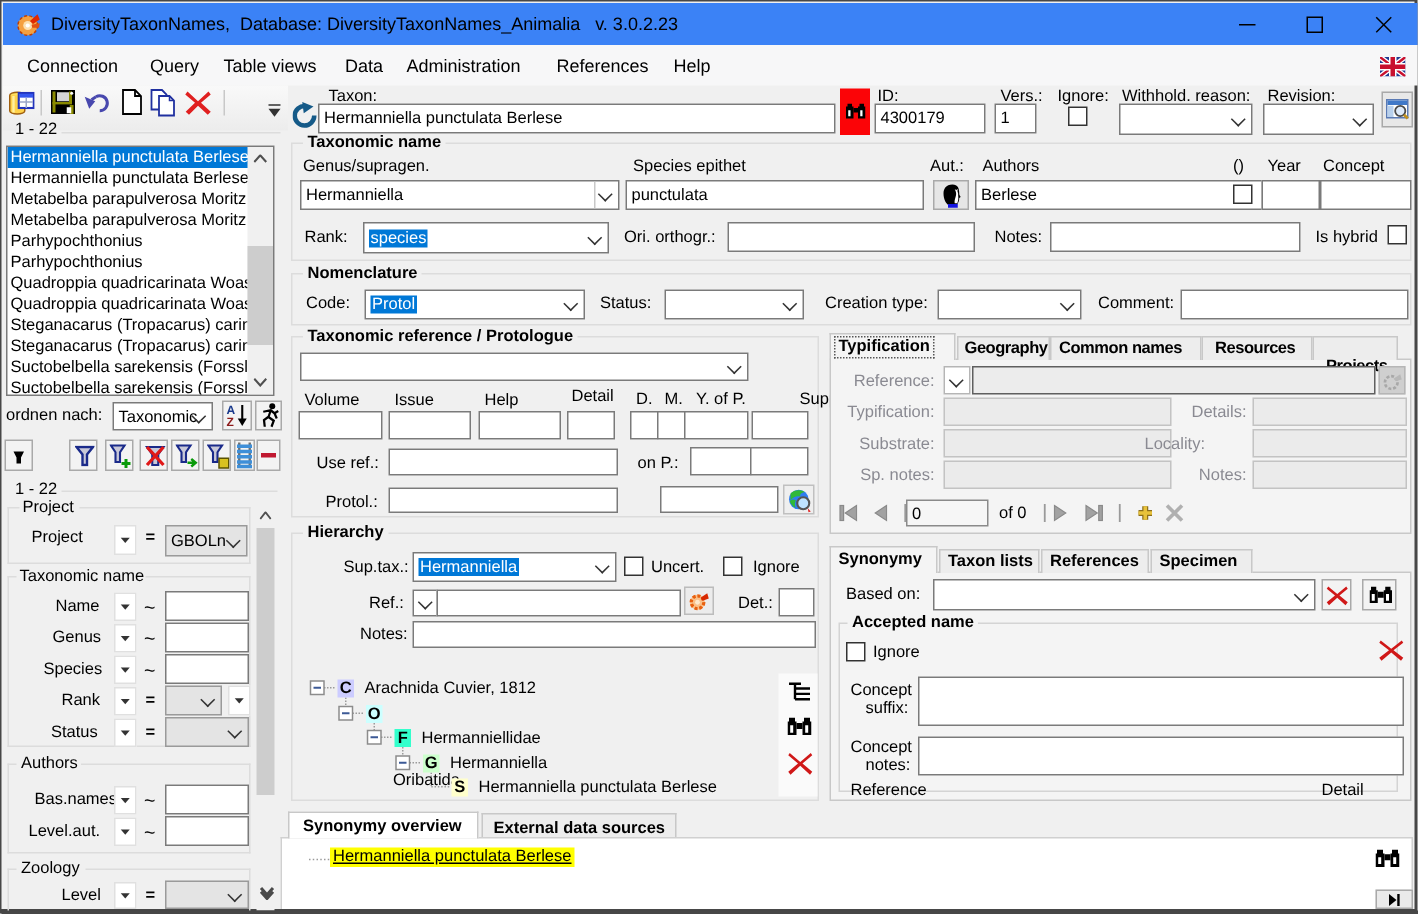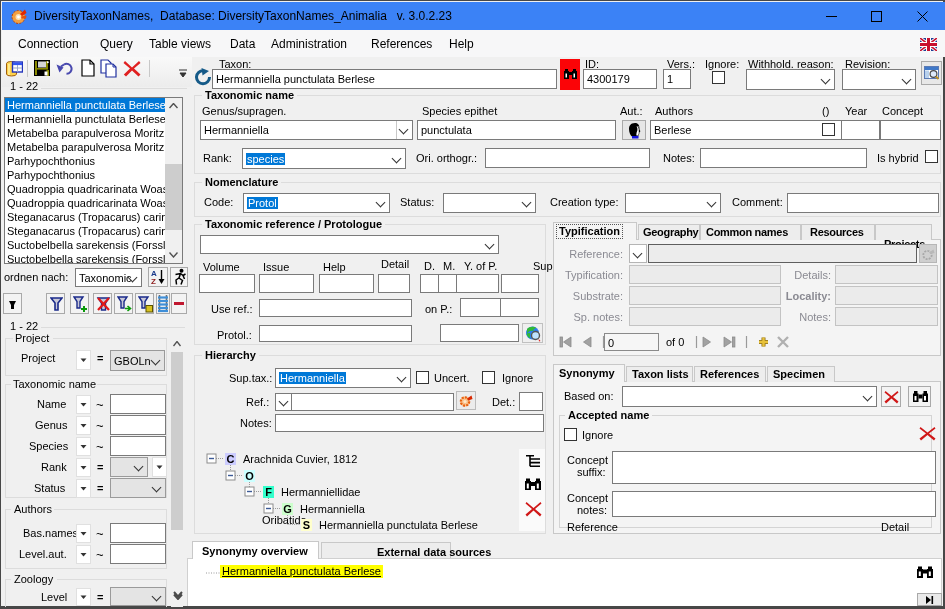--- a/index.html
+++ b/index.html
@@ -592,21 +592,21 @@
       <circle cx="5.5" cy="7" r="4.2" fill="none" stroke="#a8a8a8" stroke-width="1.8" stroke-dasharray="2 1.2"></circle>
       <path d="M7 4.5 L11.5 1.5 L12.5 5 L8.5 6 Z" fill="#b8b8b8"></path>
     </svg>
   </div>
   <div class="lbl" style="left:0;top:48px;width:70px;text-align:right;color:#8a8a92;">Typification:</div>
   <div class="tb tbg" style="left:76px;top:43px;width:152px;height:19px;"></div>
   <div class="lbl" style="left:210px;top:48px;width:68px;text-align:right;color:#8a8a92;">Details:</div>
   <div class="tb tbg" style="left:282px;top:43px;width:103px;height:19px;"></div>
   <div class="lbl" style="left:0;top:69px;width:70px;text-align:right;color:#8a8a92;">Substrate:</div>
   <div class="tb tbg" style="left:76px;top:64px;width:152px;height:19px;"></div>
-  <div class="lbl" style="left:210px;top:69px;width:68px;text-align:right;color:#8a8a92;font-weight:bold;">Locality:</div>
+  <div class="lbl" style="left:210px;top:69px;width:68px;text-align:left;color:#8a8a92;">Locality:</div>
   <div class="tb tbg" style="left:282px;top:64px;width:103px;height:19px;"></div>
   <div class="lbl" style="left:0;top:90px;width:70px;text-align:right;color:#8a8a92;">Sp. notes:</div>
   <div class="tb tbg" style="left:76px;top:85px;width:152px;height:19px;"></div>
   <div class="lbl" style="left:210px;top:90px;width:68px;text-align:right;color:#8a8a92;">Notes:</div>
   <div class="tb tbg" style="left:282px;top:85px;width:103px;height:19px;"></div>
 
   <svg class="ab" style="left:4px;top:111px;" width="235" height="18" viewBox="0 0 235 18">
     <g fill="#a2a2a2" stroke="#8a8a8a" stroke-width="0.8">
       <rect x="3" y="4" width="2.4" height="10"></rect>
           <path d="M14 4 L6.5 9 L14 14 Z"></path>
@@ -672,21 +672,21 @@
   <div class="lbl" style="left:24px;top:141px;">notes:</div>
   <div class="tb" style="left:59px;top:127px;width:324px;height:26px;"></div>
   <div class="lbl" style="left:14px;top:158px;">Reference</div>
   <div class="lbl" style="left:328px;top:158px;">Detail</div>
 </div>
 
 <div class="ab" style="left:186px;top:557px;width:755px;height:48px;background:#fff;border:1px solid #d0d0d0;border-bottom:none;"></div>
 <div class="ab" style="left:191px;top:540px;width:127px;height:18px;background:#fff;border:1px solid #c8c8c8;border-bottom:none;"></div>
 <div class="lbl b" style="left:201px;top:545px;">Synonymy overview</div>
 <div class="ab" style="left:320px;top:541px;width:130px;height:16px;background:#ededed;border:1px solid #c8c8c8;border-bottom:none;"></div>
-<div class="lbl b" style="left:328px;top:546px;margin-left:48px;">External data sources</div>
+<div class="lbl b" style="left:328px;top:546px;">External data sources</div>
 <svg class="ab" style="left:205px;top:570px;" width="14" height="4" viewBox="0 0 14 4">
       <line x1="0" y1="2" x2="14" y2="2" stroke="#9a9a9a" stroke-width="1" stroke-dasharray="1 1.5"></line>
     </svg>
 <div class="lbl" style="left:219px;top:564px;background:#ffff00;padding:1px 2px;text-decoration:underline;">Hermanniella punctulata Berlese</div>
 <svg class="ab" style="left:916px;top:565px;" width="16" height="13" viewBox="0 0 16 13">
   <rect x="0" y="3" width="6" height="9" fill="#000"></rect>
       <rect x="10" y="3" width="6" height="9" fill="#000"></rect>
   <rect x="1" y="0.5" width="4" height="3.5" fill="#000"></rect>
       <rect x="11" y="0.5" width="4" height="3.5" fill="#000"></rect>
   <rect x="6" y="3.5" width="4" height="4" fill="#000"></rect>

